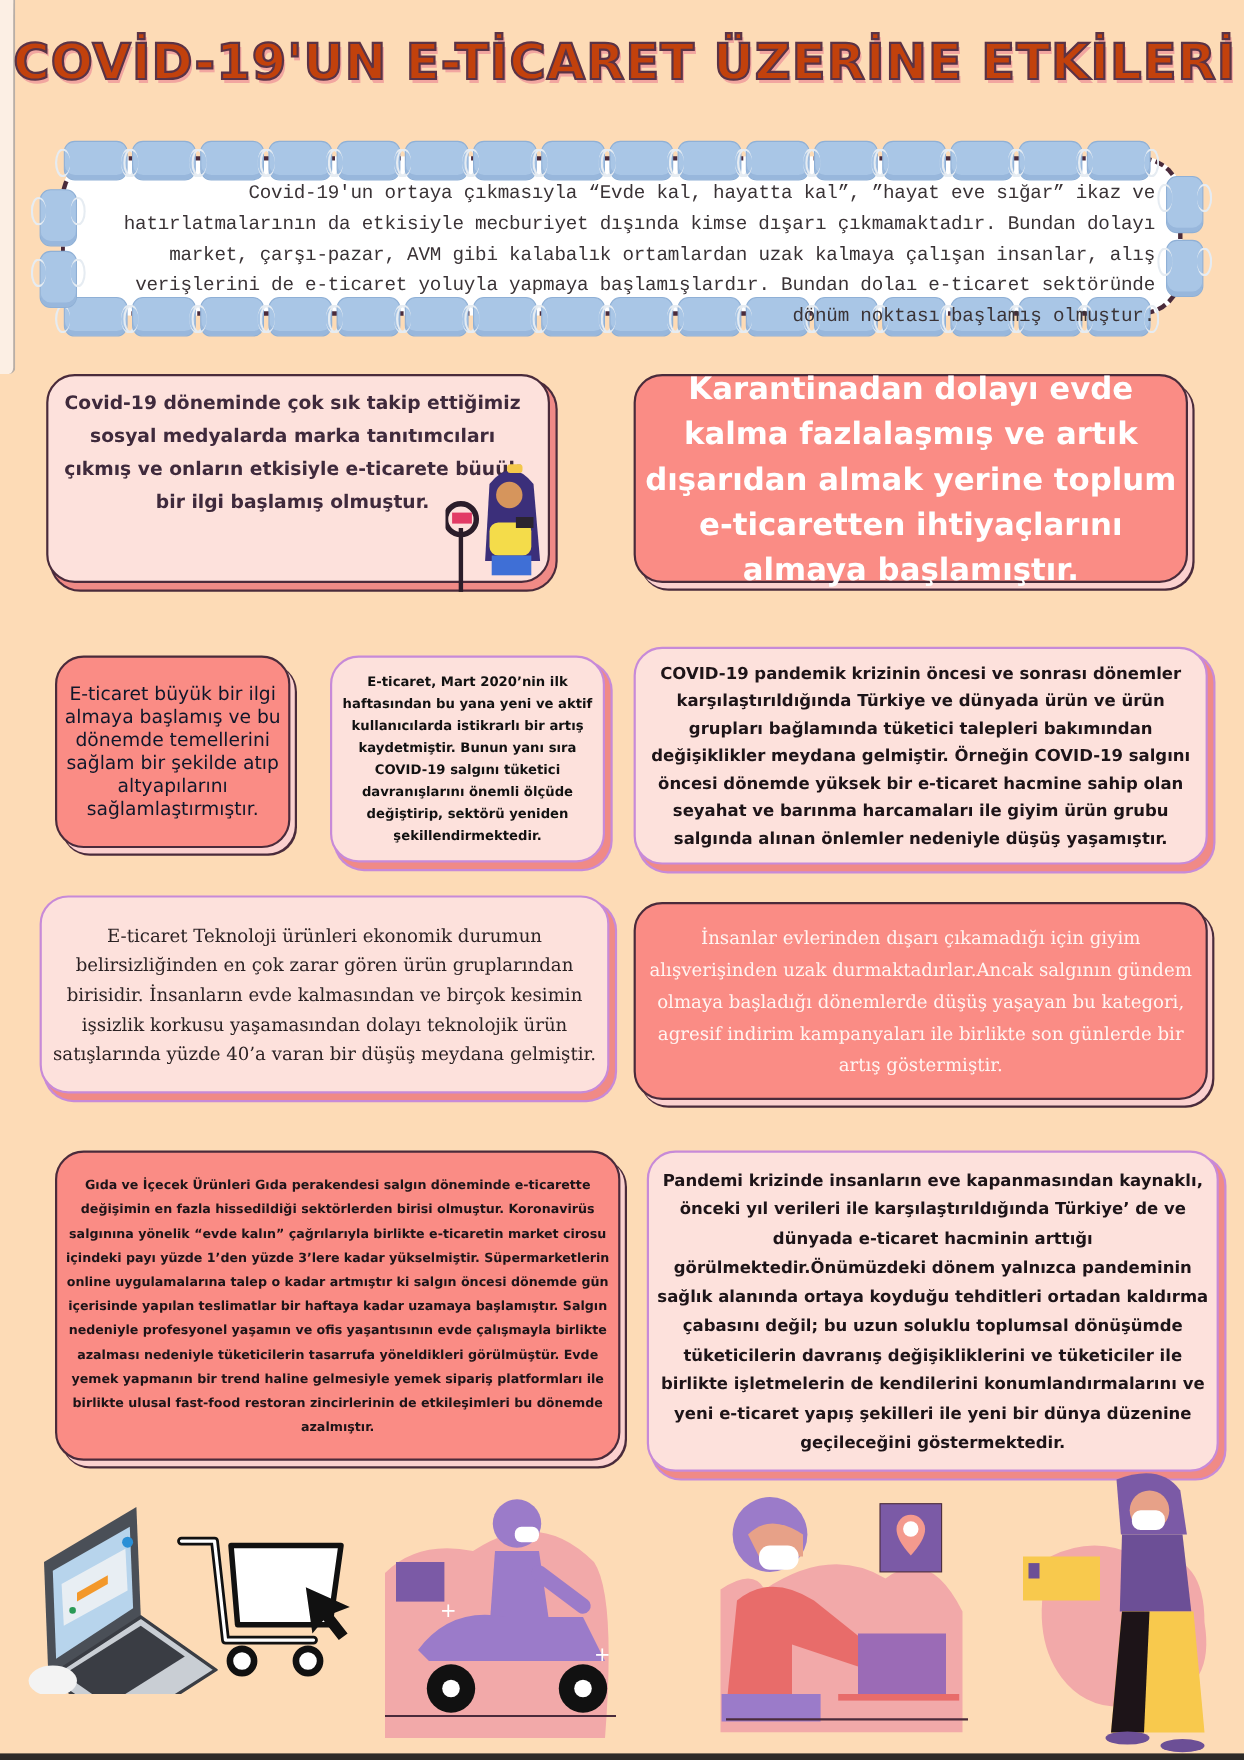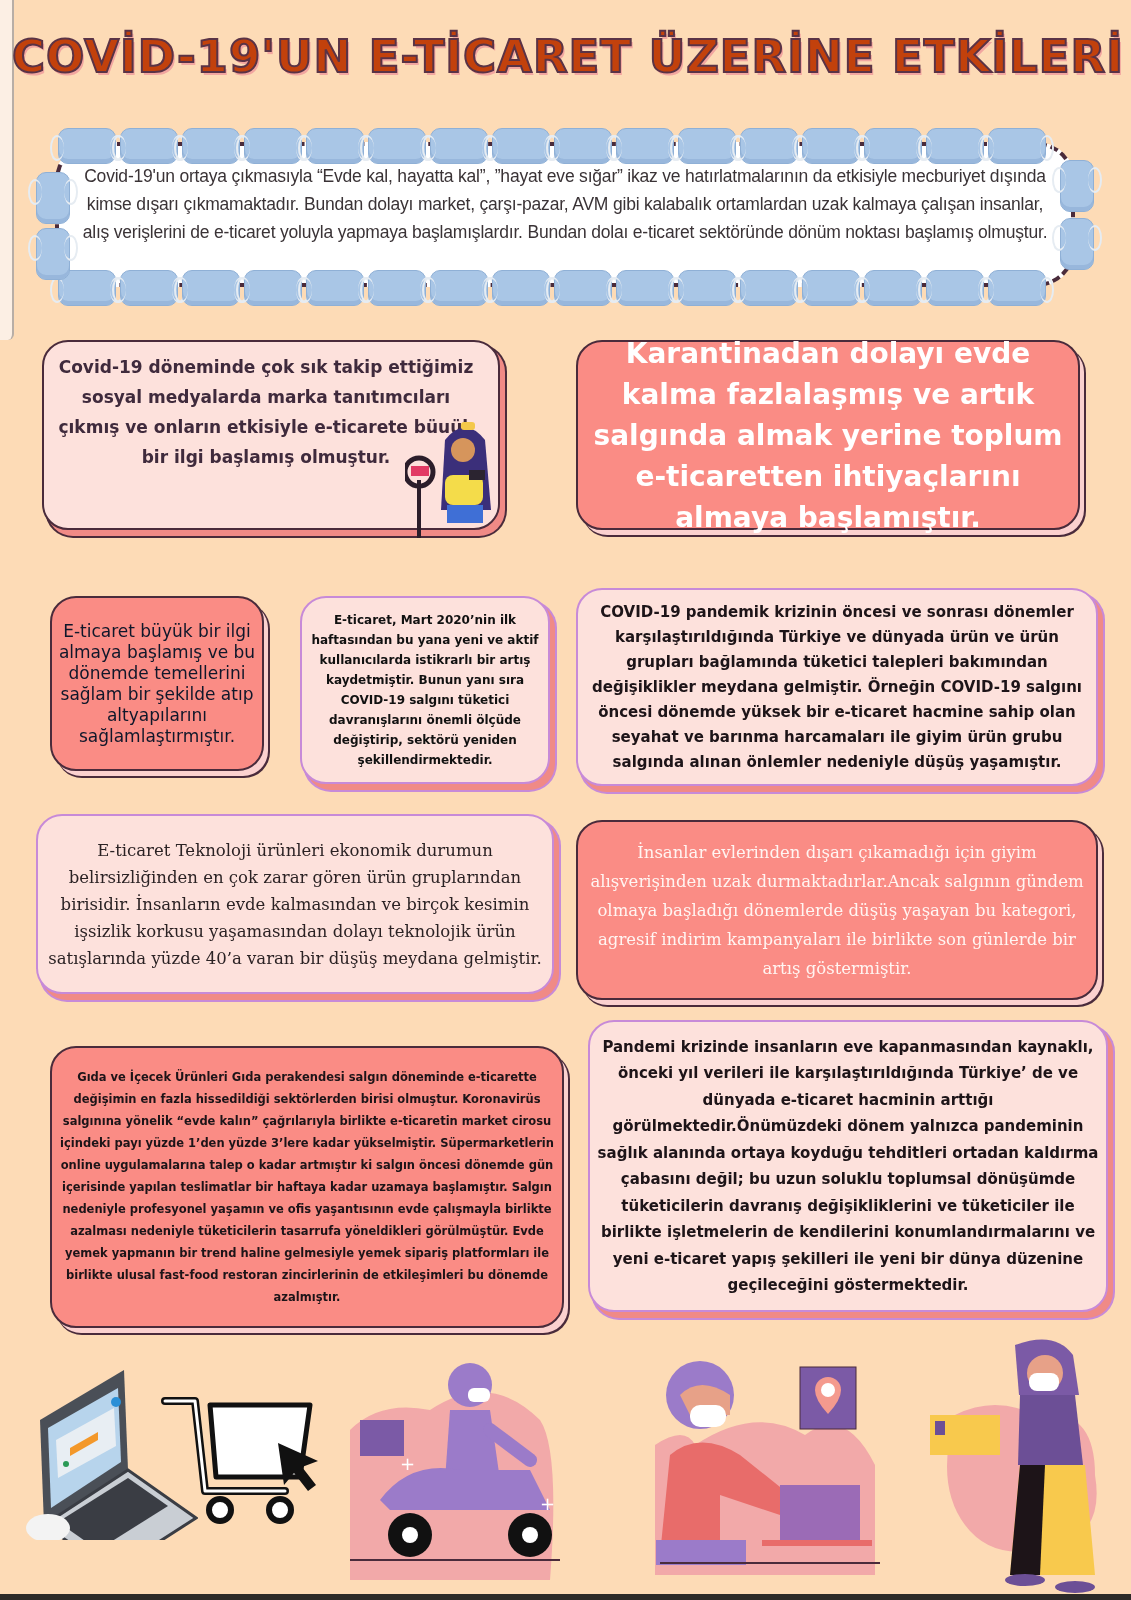--- a/index.html
+++ b/index.html
@@ -19,22 +19,22 @@
     letter-spacing: 1px; color: #c2410c;
     -webkit-text-stroke: 2px #5a3346;
     text-shadow: 2px 3px 0 #f2a6a0;
   }
   
   .intro {
     position: absolute; left: 55px; top: 142px; width: 1020px; height: 145px;
     background: #ffffff; border: 4px dashed #4a2b3b; border-radius: 38px;
   }
   .intro-text {
-    position: absolute; left: 80px; top: 162px; width: 970px; text-align: center;
-    font-family: Liberation Sans, sans-serif; font-size: 17.5px; line-height: 28px; color: #3a3336;
+    position: absolute; left: 80px; top: 162px; width: 970px; text-align: right;
+    font-family: Liberation Mono, monospace; font-size: 17.5px; line-height: 28px; color: #3a3336;
     letter-spacing: -0.2px;
   }
   .mask-row { position: absolute; display: flex; gap: 4px; }
   .mask {
     width: 58px; height: 36px; background: #a9c6e6; border-radius: 10px;
     border: 1px solid #8fb0d6; position: relative;
     box-shadow: inset 0 -4px 0 rgba(120,155,200,.35);
   }
   .mask::before, .mask::after {
     content: ""; position: absolute; top: 6px; width: 12px; height: 22px;
@@ -123,21 +123,21 @@
   <rect x="56" y="2" width="14" height="8" rx="3" fill="#f4c84a"></rect>
   <rect x="40" y="55" width="38" height="30" rx="8" fill="#f4dc4a"></rect>
   <rect x="42" y="85" width="36" height="18" fill="#3f6fd6"></rect>
   <rect x="64" y="50" width="16" height="10" fill="#2b2430"></rect>
   <circle cx="14" cy="52" r="14" fill="none" stroke="#2b1d2a" stroke-width="5"></circle>
   <rect x="6" y="46" width="18" height="10" fill="#e23b65"></rect>
   <rect x="12" y="60" width="4" height="58" fill="#2b1d2a"></rect>
 </svg>
 
 <div class="card card-dark bg-salmon" style="left:576px; top:340px; width:504px; height:190px;">
-  <p class="txt-white-bold" style="font-size:28px; line-height:41px;">Karantinadan dolayı evde kalma fazlalaşmış ve artık salgında almak yerine toplum e-ticaretten ihtiyaçlarını almaya başlamıştır.</p>
+  <p class="txt-white-bold" style="font-size:28px; line-height:41px;">Karantinadan dolayı evde kalma fazlalaşmış ve artık dışarıdan almak yerine toplum e-ticaretten ihtiyaçlarını almaya başlamıştır.</p>
 </div>
 
 <div class="card card-dark bg-salmon" style="left:50px; top:596px; width:214px; height:175px; padding:0 6px;">
   <p class="txt-white-thin" style="font-size:17px; line-height:21px;">E-ticaret büyük bir ilgi almaya başlamış ve bu dönemde temellerini sağlam bir şekilde atıp altyapılarını sağlamlaştırmıştır.</p>
 </div>
 
 <div class="card card-purple bg-light" style="left:300px; top:596px; width:250px; height:188px; padding:0 8px;">
   <p class="txt-black-bold" style="font-size:12px; line-height:20px;">E-ticaret, Mart 2020’nin ilk haftasından bu yana yeni ve aktif kullanıcılarda istikrarlı bir artış kaydetmiştir. Bunun yanı sıra COVID-19 salgını tüketici davranışlarını önemli ölçüde değiştirip, sektörü yeniden şekillendirmektedir.</p>
 </div>
 
@@ -150,21 +150,21 @@
 </div>
 
 <div class="card card-dark bg-salmon" style="left:576px; top:820px; width:522px; height:180px; padding:0 6px;">
   <p class="serif-white" style="font-size:16.5px; line-height:29px;">İnsanlar evlerinden dışarı çıkamadığı için giyim alışverişinden uzak durmaktadırlar.Ancak salgının gündem olmaya başladığı dönemlerde düşüş yaşayan bu kategori, agresif indirim kampanyaları ile birlikte son günlerde bir artış göstermiştir.</p>
 </div>
 
 <div class="card card-dark bg-salmon" style="left:50px; top:1046px; width:514px; height:282px; padding:0 2px;">
   <p class="txt-black-bold" style="font-size:11.5px; line-height:22px; color:#1d1418;">Gıda ve İçecek Ürünleri Gıda perakendesi salgın döneminde e-ticarette değişimin en fazla hissedildiği sektörlerden birisi olmuştur. Koronavirüs salgınına yönelik “evde kalın” çağrılarıyla birlikte e-ticaretin market cirosu içindeki payı yüzde 1’den yüzde 3’lere kadar yükselmiştir. Süpermarketlerin online uygulamalarına talep o kadar artmıştır ki salgın öncesi dönemde gün içerisinde yapılan teslimatlar bir haftaya kadar uzamaya başlamıştır. Salgın nedeniyle profesyonel yaşamın ve ofis yaşantısının evde çalışmayla birlikte azalması nedeniyle tüketicilerin tasarrufa yöneldikleri görülmüştür. Evde yemek yapmanın bir trend haline gelmesiyle yemek sipariş platformları ile birlikte ulusal fast-food restoran zincirlerinin de etkileşimleri bu dönemde azalmıştır.</p>
 </div>
 
-<div class="card card-purple bg-light" style="left:588px; top:1020px; width:520px; height:292px; padding:0 4px;">
+<div class="card card-purple bg-light" style="left:588px; top:1046px; width:520px; height:292px; padding:0 4px;">
   <p class="txt-black-bold" style="font-size:15px; line-height:26.5px; color:#1d1418;">Pandemi krizinde insanların eve kapanmasından kaynaklı, önceki yıl verileri ile karşılaştırıldığında Türkiye’ de ve dünyada e-ticaret hacminin arttığı görülmektedir.Önümüzdeki dönem yalnızca pandeminin sağlık alanında ortaya koyduğu tehditleri ortadan kaldırma çabasını değil; bu uzun soluklu toplumsal dönüşümde tüketicilerin davranış değişikliklerini ve tüketiciler ile birlikte işletmelerin de kendilerini konumlandırmalarını ve yeni e-ticaret yapış şekilleri ile yeni bir dünya düzenine geçileceğini göstermektedir.</p>
 </div>
 
 <svg class="illus" style="left:18px; top:1350px;" width="180" height="190" viewBox="0 0 180 190">
   <polygon points="22,70 106,20 110,120 26,175" fill="#4a4f57"></polygon>
   <polygon points="30,78 100,38 103,112 33,158" fill="#b7d4ec"></polygon>
   <polygon points="38,90 96,58 98,96 40,128" fill="#e8eef3"></polygon>
   <polygon points="52,98 80,82 80,90 52,106" fill="#f3982a"></polygon>
   <circle cx="48" cy="114" r="3" fill="#2a9a56"></circle>
   <circle cx="98" cy="52" r="5" fill="#2a8fd6"></circle>

